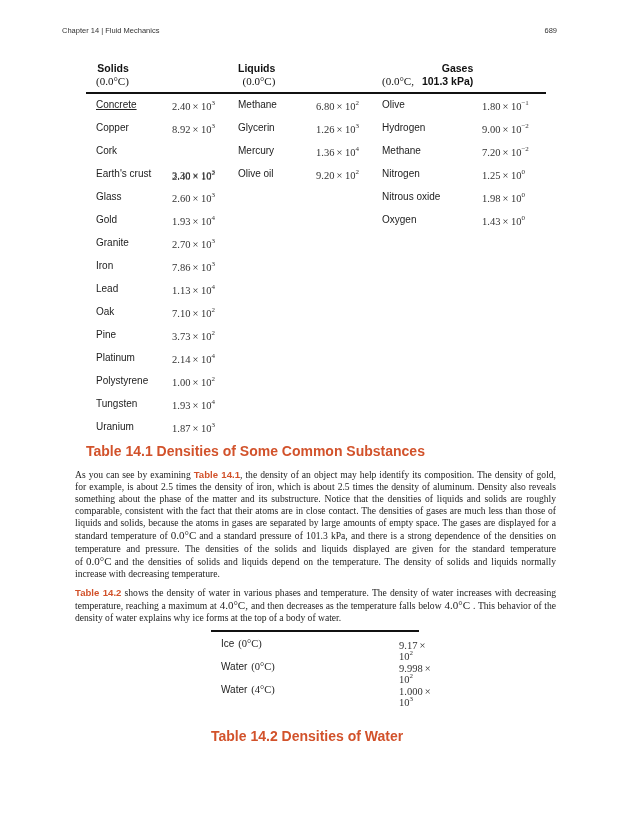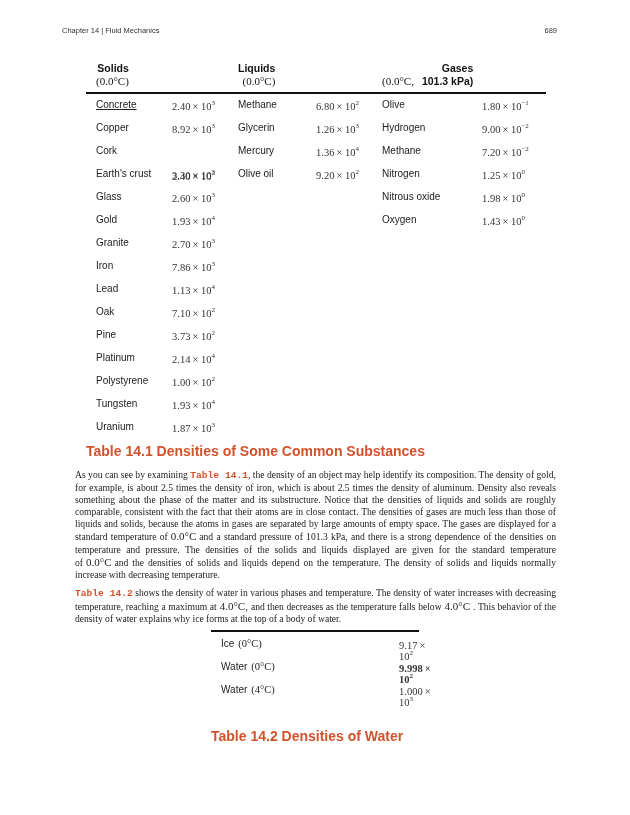--- a/index.html
+++ b/index.html
@@ -22,21 +22,21 @@
   .t1-body { position: relative; height: 345px; }
   .cell-name { position: absolute; font-family: "Liberation Sans", sans-serif; font-size: 10px; color: #222; }
   .cell-val { position: absolute; font-family: "Liberation Serif", serif; font-size: 10.5px; color: #333; }
   .cell-val sup { font-size: 7px; vertical-align: 5px; line-height: 0; }
 
   .caption { position: absolute; font-family: "Liberation Sans", sans-serif; font-weight: bold;
     font-size: 14px; color: #d2522b; }
 
   .para { position: absolute; left: 75px; width: 481px; font-family: "Liberation Serif", serif;
     font-size: 9.6px; line-height: 12.1px; color: #222; text-align: justify; margin: 0; }
-  .para .ref { font-family: Liberation Mono, monospace; font-weight: bold; color: #d2522b; }
+  .para .ref { font-family: Liberation Sans, sans-serif; font-weight: bold; color: #d2522b; }
   .para .math { font-size: 11px; margin: 0 3px; }
 
   
   .t2 { position: absolute; left: 211px; top: 630px; width: 208px; }
   .t2-head { position: relative; height: 22px; }
   .t2-head .h1 { position: absolute; left: 10px; top: 2px; font-family: "Liberation Sans", sans-serif;
     font-weight: bold; font-size: 10.5px; color: #111; }
   .t2-head .h2 { position: absolute; left: 146px; top: 2px; font-family: "Liberation Serif", serif;
     font-size: 10.5px; color: #111; }
   .t2-head .h2 .rho { font-style: italic; }
@@ -131,19 +131,19 @@
 <p class="para" style="top:469px;"><span>As you can see by examining </span><span class="ref">Table 14.1</span><span>, the density of an object may help identify its composition. The density of gold, for example, is about 2.5 times the density of iron, which is about 2.5 times the density of aluminum. Density also reveals something about the phase of the matter and its substructure. Notice that the densities of liquids and solids are roughly comparable, consistent with the fact that their atoms are in close contact. The densities of gases are much less than those of liquids and solids, because the atoms in gases are separated by large amounts of empty space. The gases are displayed for a standard temperature of</span><span class="math">0.0°C</span><span>and a standard pressure of 101.3 kPa, and there is a strong dependence of the densities on temperature and pressure. The densities of the solids and liquids displayed are given for the standard temperature of</span><span class="math">0.0°C</span><span>and the densities of solids and liquids depend on the temperature. The density of solids and liquids normally increase with decreasing temperature.</span></p>
 
 <p class="para" style="top:587px;"><span class="ref">Table 14.2</span><span> shows the density of water in various phases and temperature. The density of water increases with decreasing temperature, reaching a maximum at</span><span class="math">4.0°C,</span><span>and then decreases as the temperature falls below</span><span class="math">4.0°C</span><span>. This behavior of the density of water explains why ice forms at the top of a body of water.</span></p>
 
 <div class="t2">
   <div class="rule"></div>
   <div class="t2-body" id="t2-body">
       <span class="n" style="top: 6px;"><span>Ice</span><span class="paren">(0°C)</span></span>
       <span class="v" style="top: 8px;"><span>9.17</span><span style="margin-left: 2px;">× 10</span><sup>2</sup></span>
       <span class="n" style="top: 29px;"><span>Water</span><span class="paren">(0°C)</span></span>
-      <span class="v" style="top: 31px; font-weight: bold;"><span>9.998</span><span style="margin-left: 2px;">× 10</span><sup>2</sup></span>
+      <span class="v" style="top: 31px;"><span>9.998</span><span style="margin-left: 2px;">× 10</span><sup>2</sup></span>
       <span class="n" style="top: 52px;"><span>Water</span><span class="paren">(4°C)</span></span>
       <span class="v" style="top: 54px;"><span>1.000</span><span style="margin-left: 2px;">× 10</span><sup>3</sup></span>
     </div>
 </div>
 
 <div class="caption" style="left:211px; top:728px;">Table 14.2 Densities of Water</div>
 
 </body></html>

